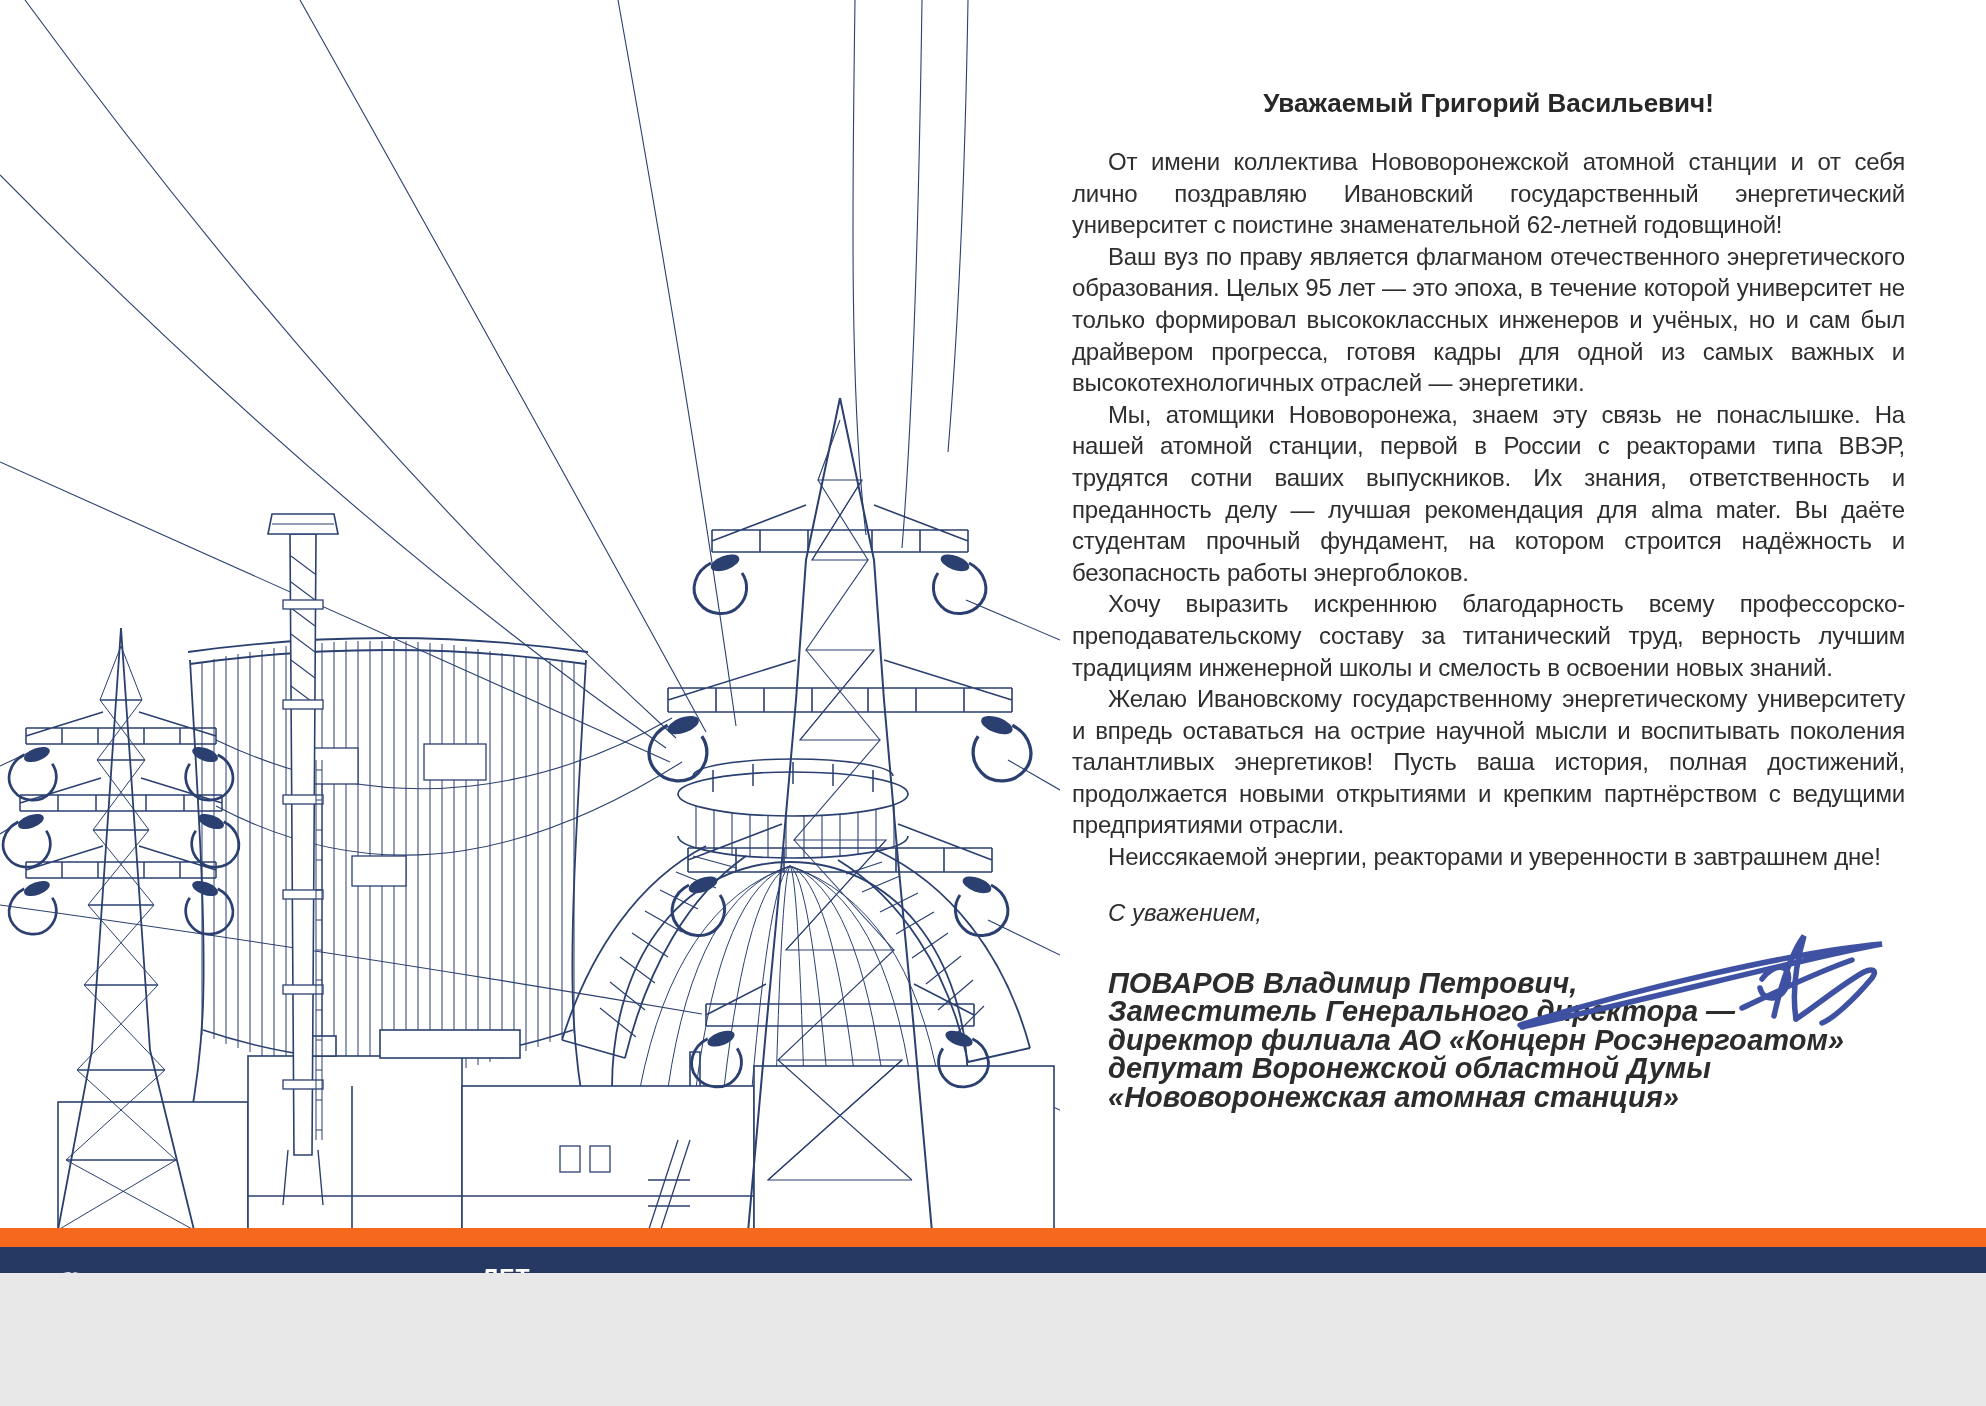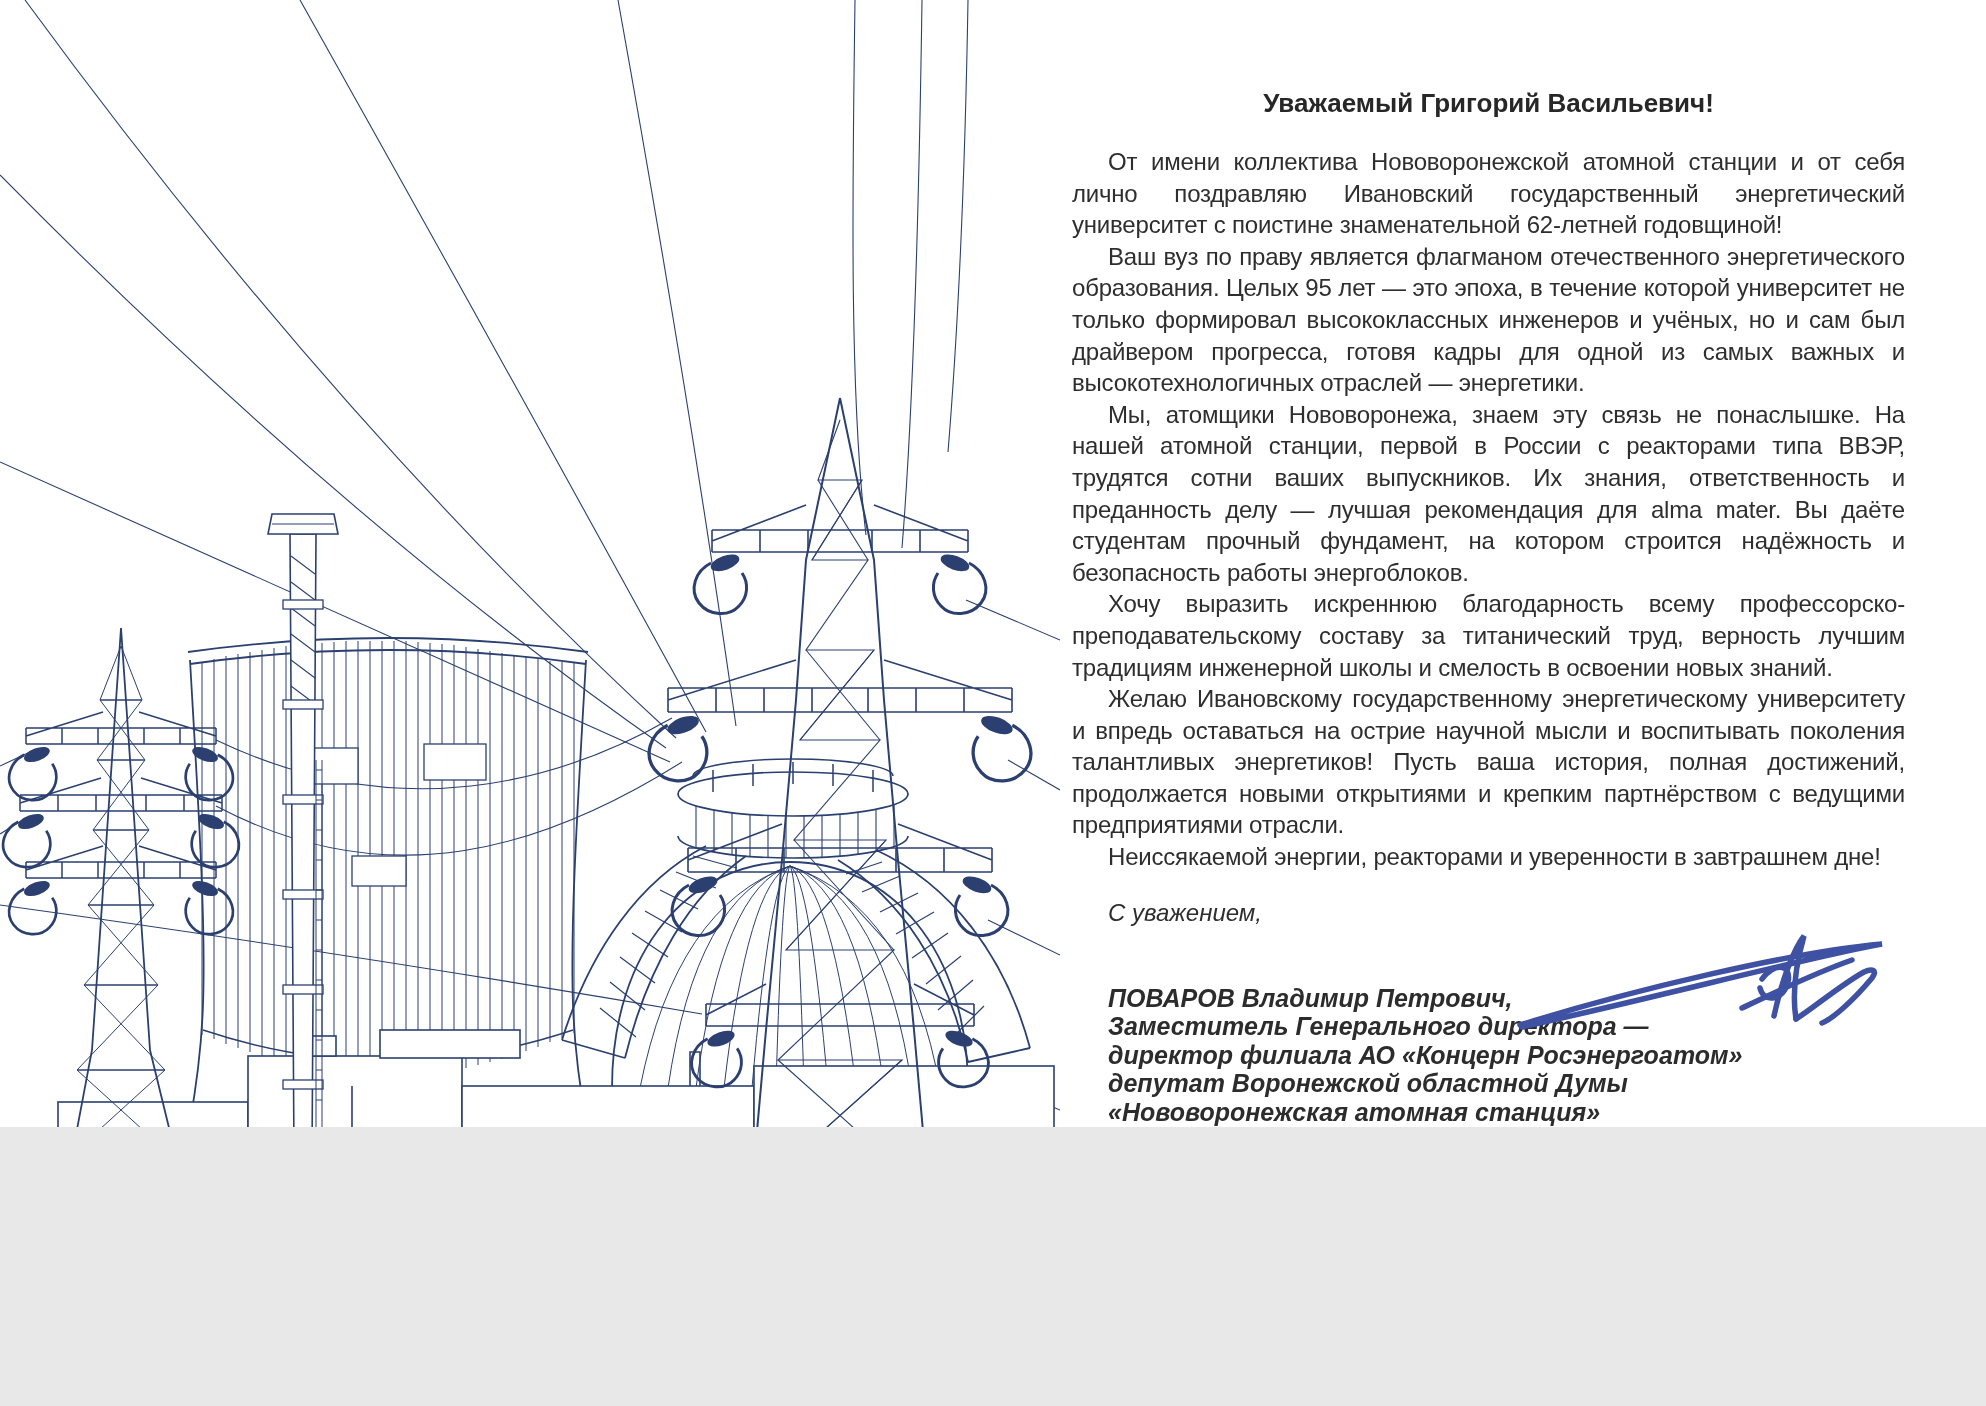--- a/index.html
+++ b/index.html
@@ -1,17 +1,17 @@
 <!DOCTYPE html>
 <html><head>
 <meta charset="utf-8">
 <style>
   html,body{margin:0;padding:0;background:#e8e8e8;}
   .page{
-    position:relative;width:1986px;height:1127px;background:#ffffff;
+    position:relative;width:1986px;height:1273px;background:#ffffff;
     font-family:"Liberation Sans", sans-serif;overflow:hidden;
   }
   
   .illustration{position:absolute;left:0;top:0;}
   .ill-stroke{stroke:#2b4070;fill:none;}
   .ill-fill{fill:#2b4070;stroke:none;}
   .white-fill{fill:#ffffff;stroke:#2b4070;}
   
   .letter{
     position:absolute;left:1072px;top:86px;width:833px;color:#2e2e2e;
@@ -21,22 +21,22 @@
     margin:0 0 26px 0;color:#272727;
   }
   .letter p.body-par{
     margin:0;font-size:24px;line-height:31.6px;text-align:justify;
     text-indent:36px;letter-spacing:-0.2px;
   }
   .letter p.closing{
     margin:26px 0 0 0;font-size:24px;font-style:italic;text-indent:36px;
   }
   .officer{
-    margin-top:57px;padding-left:36px;font-style:italic;font-weight:bold;
-    font-size:25px;line-height:28.6px;color:#2c2c2c;
+    margin-top:42px;padding-left:36px;font-style:italic;font-weight:bold;
+    font-size:29px;line-height:28.6px;color:#2c2c2c;
   }
   .signature{position:absolute;left:1512px;top:924px;}
   
   .stripe-orange{
     position:absolute;left:0;top:1228px;width:100%;height:19px;background:#f4691e;
   }
   .footer{
     position:absolute;left:0;top:1247px;width:100%;height:152px;background:#263963;
     color:#ffffff;
     padding-left:27px;

